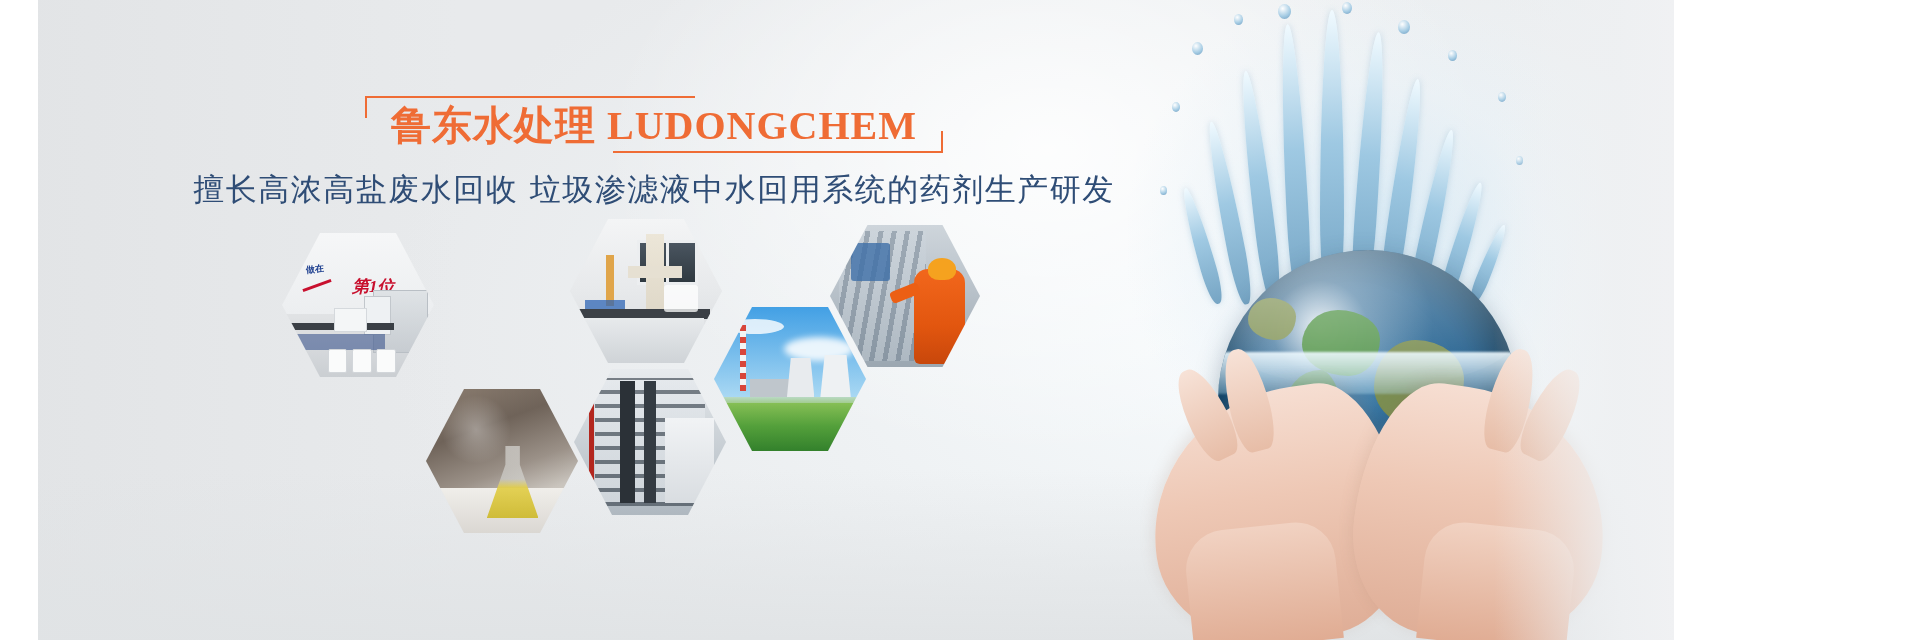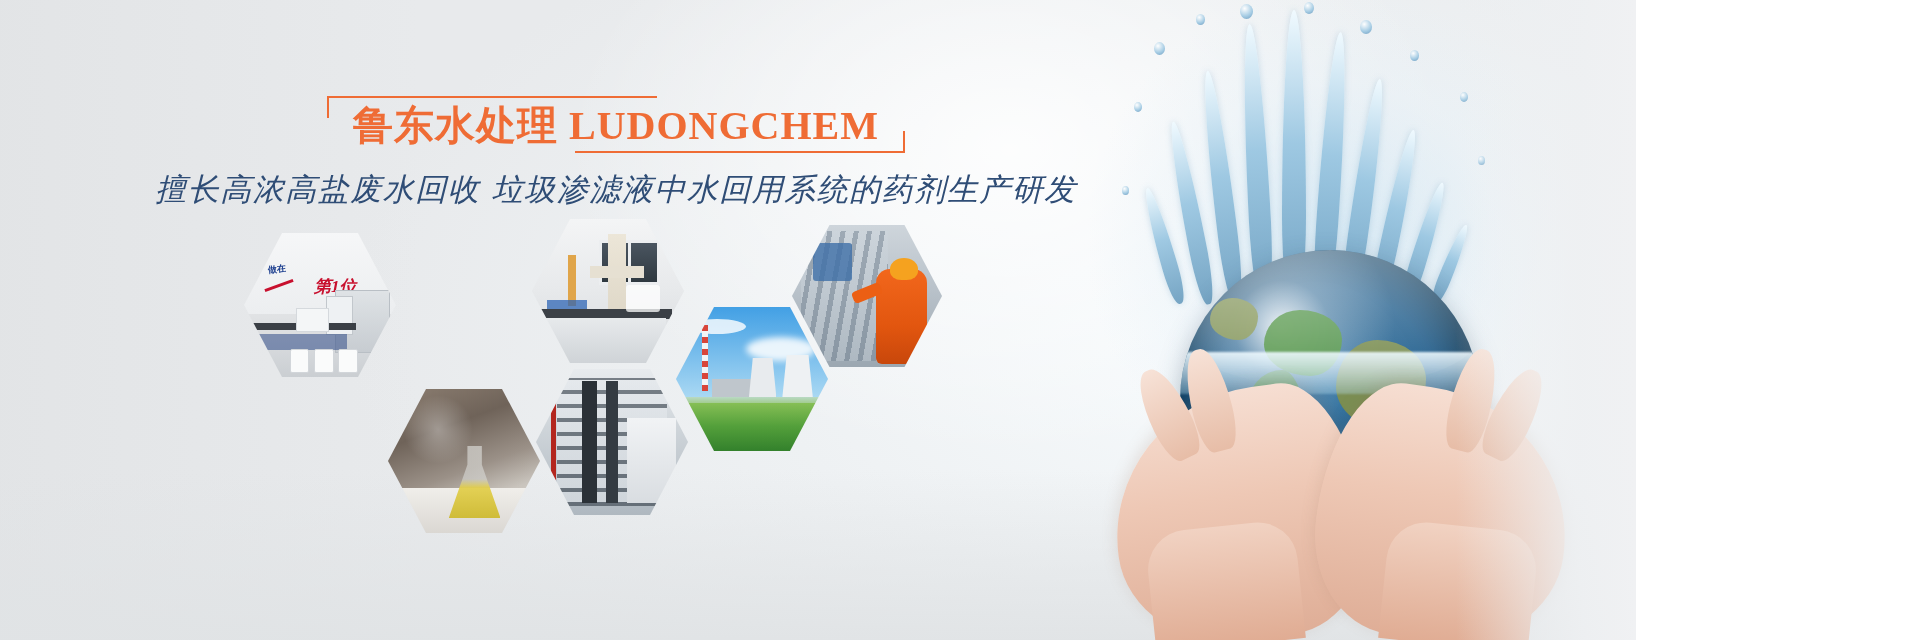--- a/index.html
+++ b/index.html
@@ -9,20 +9,21 @@
     background:#ffffff;
   }
 
   .banner{
     position:relative;
     width:1636px; height:640px;
     overflow:hidden;
     background:
       radial-gradient(ellipse 900px 500px at 1250px 330px, #f7fbfd 0%, #eef1f3 55%, #e8eaec 100%),
       linear-gradient(180deg,#f2f3f4 0%,#ebecee 45%,#e4e6e8 100%);
+    margin-left: 38px;
   }
   
   .bg-soft-left{
     position:absolute; left:0; top:0; width:420px; height:640px;
     background:linear-gradient(90deg, rgba(226,228,230,.95) 0%, rgba(234,236,238,0) 100%);
     pointer-events:none;
   }
   .bg-soft-bottom{
     position:absolute; left:0; bottom:0; width:1920px; height:170px;
     background:linear-gradient(180deg, rgba(232,234,236,0) 0%, rgba(224,227,229,.9) 100%);
@@ -69,21 +70,20 @@
   }
 
   .subtitle{
     margin-top:16px;
     font-family:"DejaVu Sans", sans-serif;
     font-size:31px;
     font-weight:400;
     letter-spacing:1.5px;
     color:#2f4d76;
     white-space:nowrap;
-    font-style:italic;
   }
 
   
   .hex-cluster{
     position:absolute; left:236px; top:216px;
     width:720px; height:310px;
   }
   .hex{
     position:absolute;
     -webkit-clip-path:polygon(25% 2%, 75% 2%, 100% 50%, 75% 98%, 25% 98%, 0% 50%);

